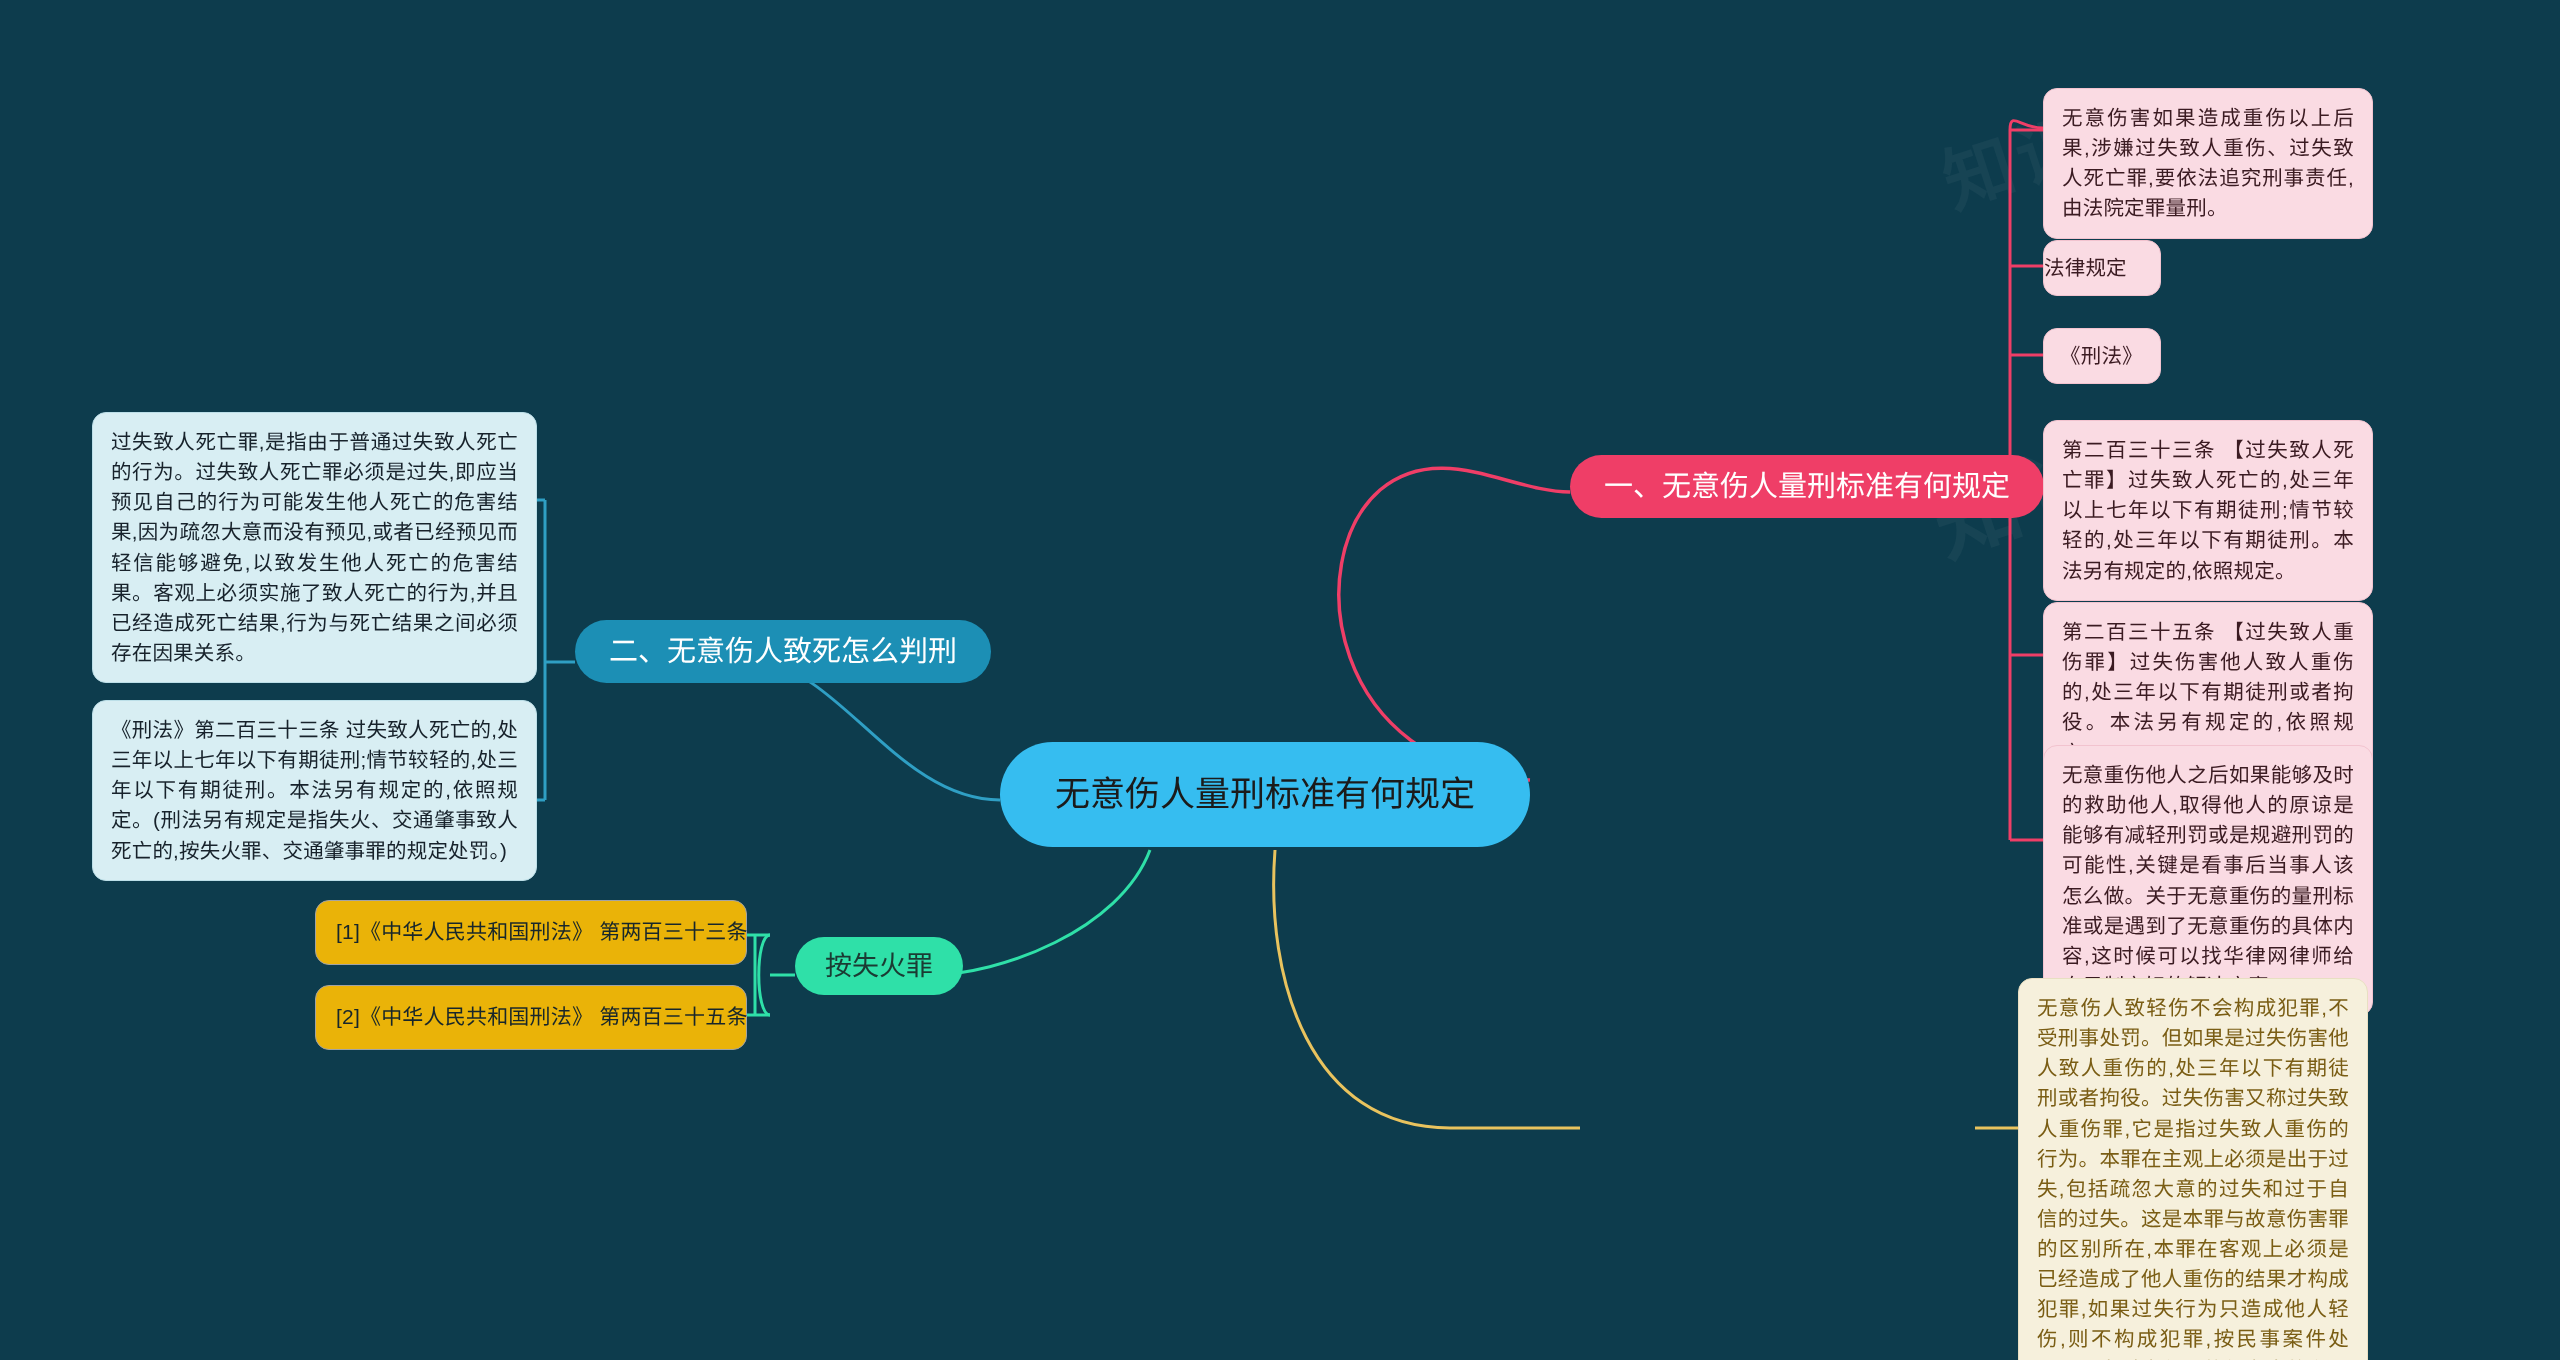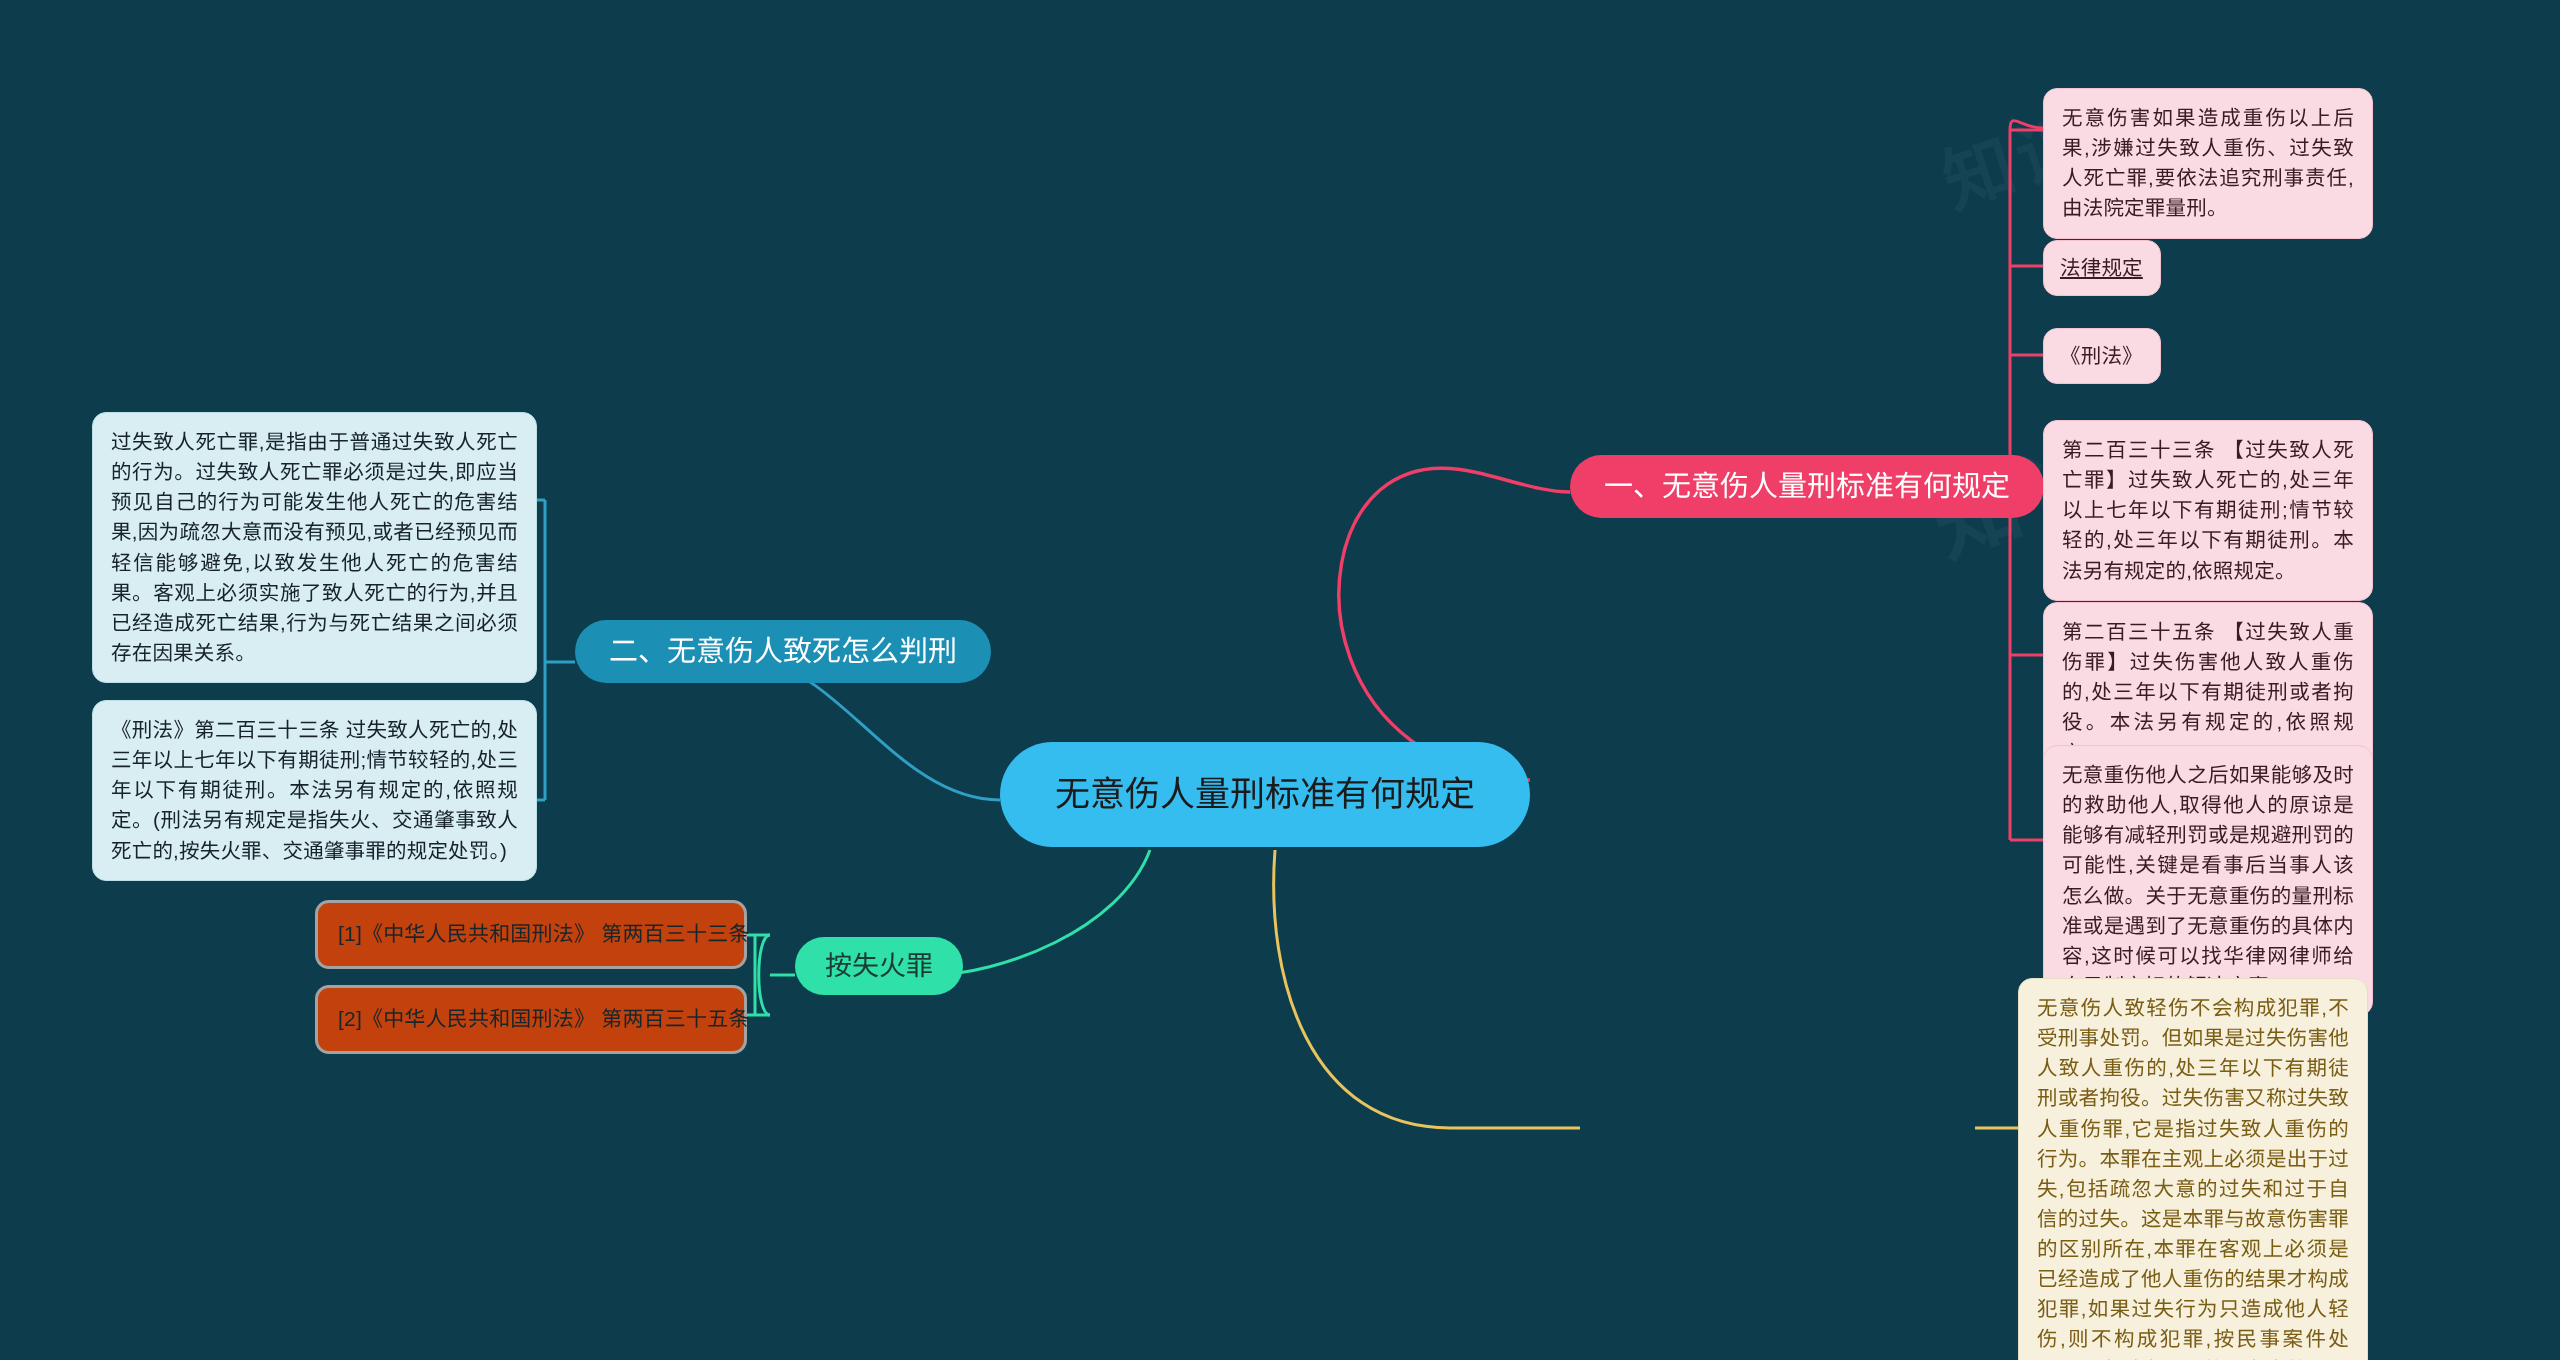--- a/index.html
+++ b/index.html
@@ -120,40 +120,40 @@
     word-break: break-all;
   }
 
   
   .card-pink {
     background: #fadbe3;
     color: #3b1b22;
     border: 1px solid #f2c3cf;
   }
   .pink-1 { left: 2043px; top: 88px;  width: 330px; }
-  .pink-2 { left: 2043px; top: 240px; width: 118px; padding: 12px 16px; text-decoration: underline; }
+  .pink-2 { left: 2043px; top: 240px; width: 118px; padding: 12px 0; }
   .pink-3 { left: 2043px; top: 328px; width: 118px; padding: 12px 16px; }
   .pink-4 { left: 2043px; top: 420px; width: 330px; }
   .pink-5 { left: 2043px; top: 602px; width: 330px; }
   .pink-6 { left: 2043px; top: 745px; width: 330px; }
 
   
   .card-blue {
     background: #d8eef3;
     color: #17222b;
     border: 1px solid #bcdfe8;
   }
   .blue-1 { left: 92px; top: 412px; width: 445px; }
   .blue-2 { left: 92px; top: 700px; width: 445px; }
 
   
   .card-mint {
-    background: #c2410c;
+    background: #eab308;
     color: #17262b;
-    border: 3px solid #a3a3a3;
+    border: 1px solid #a3a3a3;
     font-size: 21px;
     padding: 16px 20px;
     white-space: nowrap;
   }
   .mint-1 { left: 315px; top: 900px; width: 432px; }
   .mint-2 { left: 315px; top: 985px; width: 432px; }
 
   
   .card-cream {
     background: #f6f0dc;

